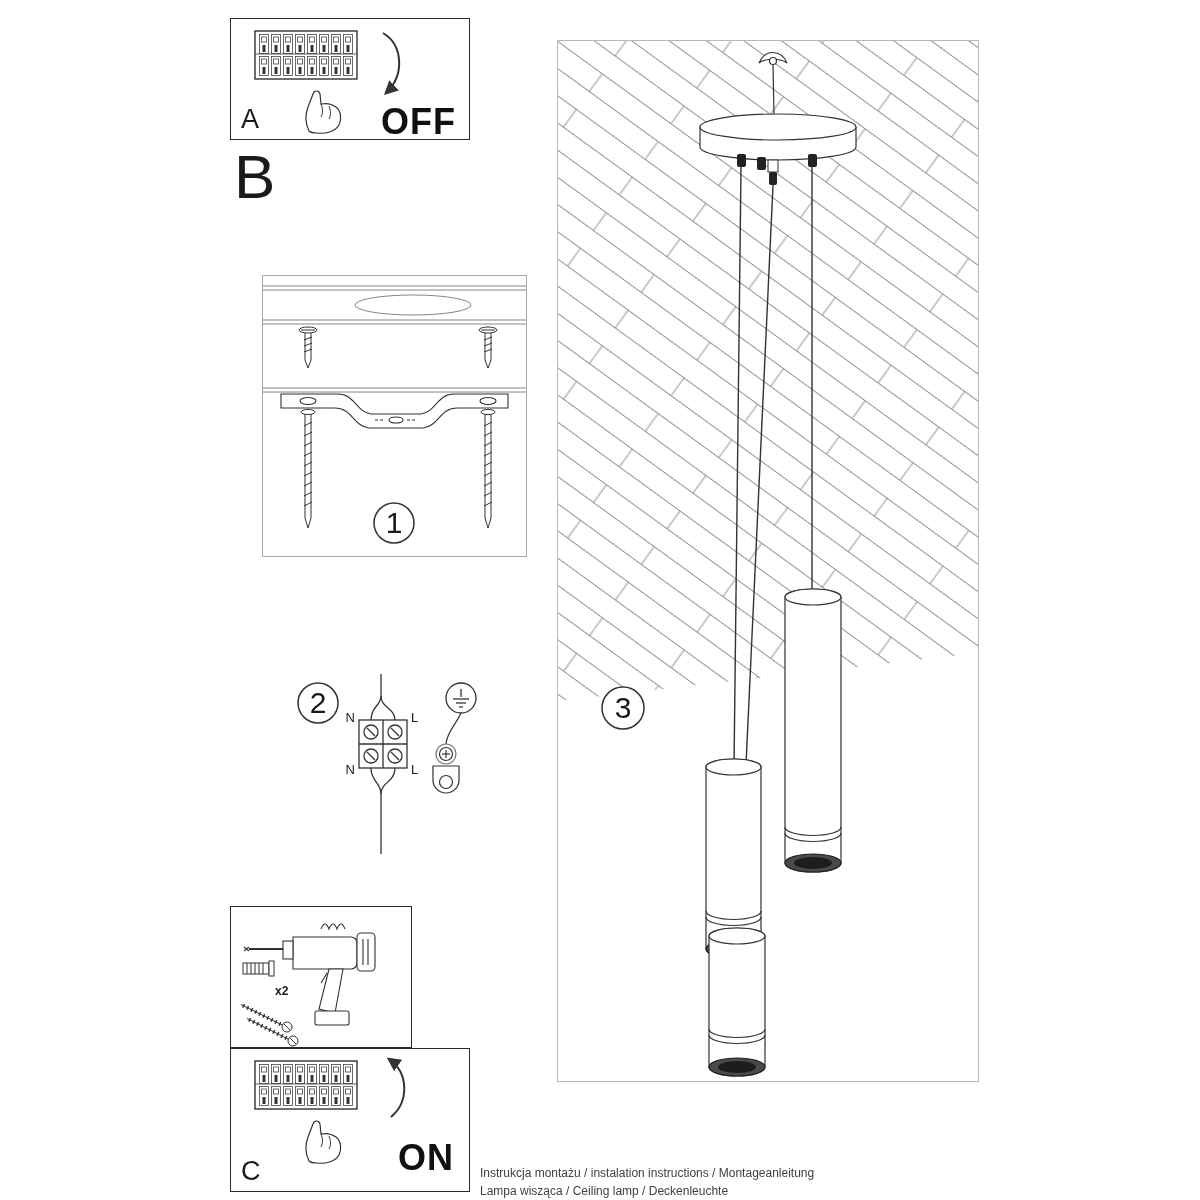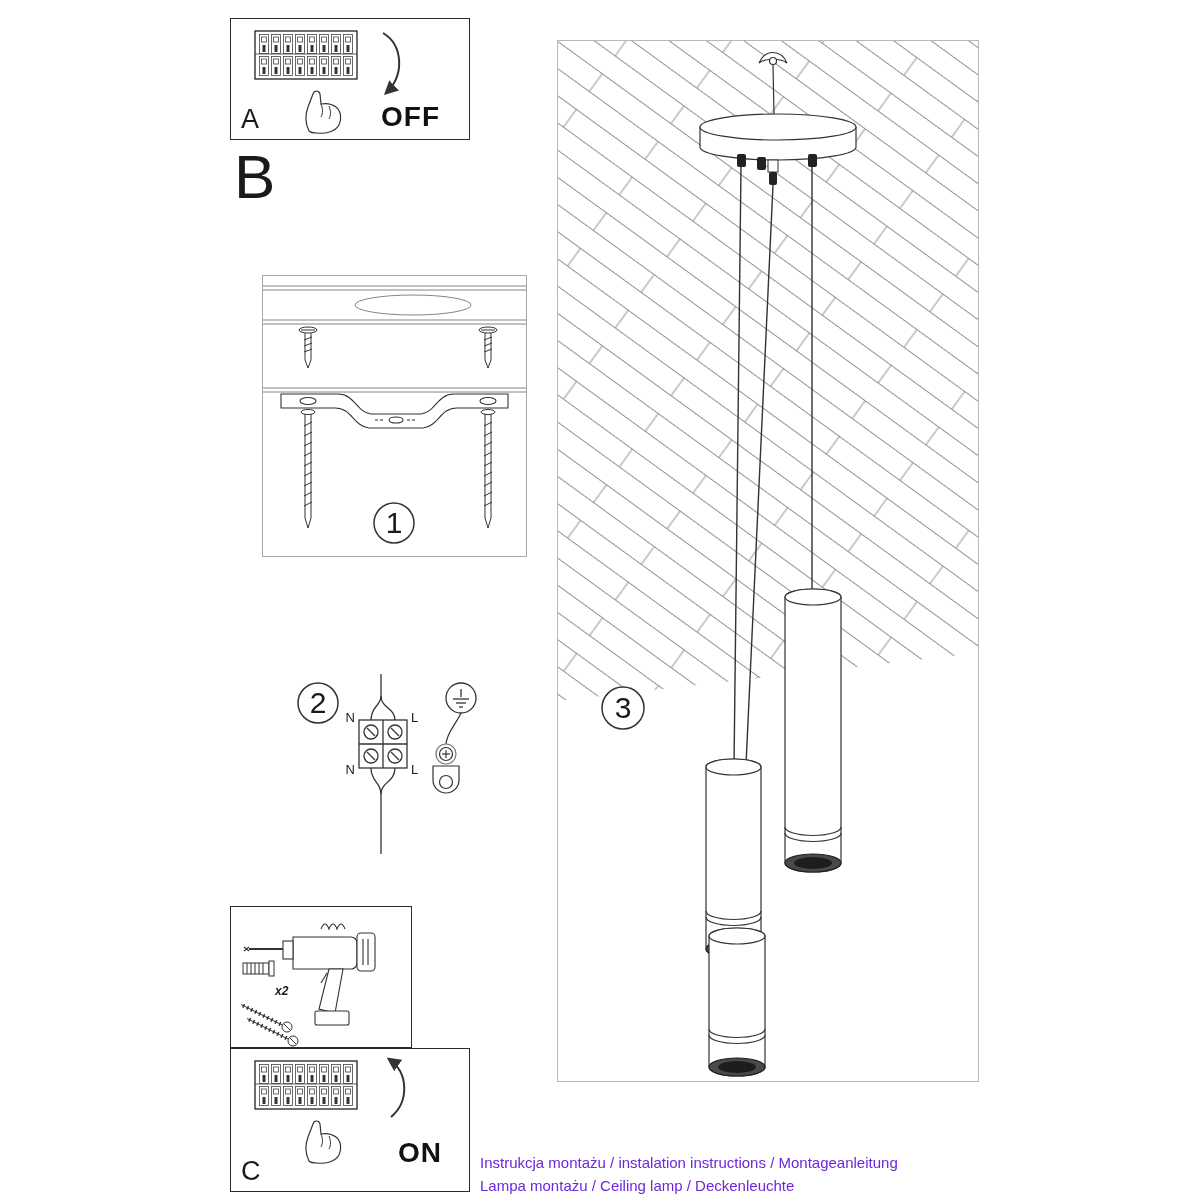--- a/index.html
+++ b/index.html
@@ -3,23 +3,23 @@
 <meta charset="utf-8">
 <style>
   html,body{margin:0;padding:0;background:#fff;}
   #sheet{position:relative;width:1200px;height:1200px;background:#fff;
          font-family:"Liberation Sans", sans-serif;color:#1a1a1a;overflow:hidden;}
   .abs{position:absolute;}
   .frame-dark{border:1.5px solid #2a2a2a;background:#fff;}
   .frame-light{border:1px solid #a8a8a8;background:#fff;}
   .frame-lighter{border:1px solid #b8b8b8;background:#fff;}
   .corner-label{position:absolute;left:10px;bottom:4px;font-size:27px;color:#1a1a1a;}
-  .state-label{position:absolute;font-size:28px;font-weight:600;letter-spacing:1px;color:#111;}
+  .state-label{position:absolute;font-size:36px;font-weight:600;letter-spacing:1px;color:#111;}
   .big-letter{font-size:62px;color:#1a1a1a;line-height:1;}
-  .footer{font-size:15px;line-height:1.5;color:#6d28d9;}
+  .footer{font-size:12px;line-height:1.5;color:#404040;margin-top:12px;}
   svg{display:block;}
   svg text{font-family:"Liberation Sans", sans-serif;fill:#1a1a1a;}
   .stepnum{font-size:30px;}
 </style>
 </head>
 <body>
 
 <div id="sheet">
 
   <div class="abs frame-dark" style="left:230px;top:18px;width:238px;height:120px;">
@@ -250,21 +250,21 @@
         <path d="M151,895 A28,8 0 0 1 207,895 L207,1026 A28,9 0 0 1 151,1026 Z" fill="#fff"></path>
         <ellipse cx="179" cy="895" rx="28" ry="8" fill="#fff"></ellipse>
         <path d="M151,988 A28,8.5 0 0 0 207,988" fill="none"></path>
         <path d="M151,994 A28,8.5 0 0 0 207,994" fill="none"></path>
         <ellipse cx="179" cy="1026" rx="28" ry="9" fill="#4a4a4a" stroke="#222"></ellipse>
         <ellipse cx="179" cy="1026" rx="19" ry="6" fill="#1d1d1d" stroke="none"></ellipse>
       </g>
     </svg>
   </div>
 
-  <div class="abs frame-dark" style="left:230px;top:906px;width:180px;height:140px;font-style:italic;">
+  <div class="abs frame-dark" style="left:230px;top:906px;width:180px;height:140px;">
     <svg width="180" height="140" viewBox="0 0 180 140">
       <g fill="#fff" stroke="#333" stroke-width="1.1">
         <path d="M90,22 q4,-10 8,0 q4,-10 8,0 q4,-10 8,0" fill="none"></path>
         <path d="M62,30 h58 a6,6 0 0 1 6,6 v20 a6,6 0 0 1 -6,6 h-58 z"></path>
         <rect x="126" y="26" width="18" height="38" rx="4"></rect>
         <line x1="132" y1="32" x2="132" y2="58"></line>
           <line x1="137" y1="32" x2="137" y2="58"></line>
         <rect x="52" y="34" width="10" height="18"></rect>
         <line x1="52" y1="42" x2="18" y2="42" stroke-width="2"></line>
         <path d="M18,40 l-5,4 M18,44 l-5,-4" fill="none"></path>
@@ -323,16 +323,16 @@
         <path d="M98,87 C100,92 100,96 98,100" fill="none" stroke="#333" stroke-width="1"></path>
       </g>
       <path d="M160,68 C178,53 178,24 158,10" fill="none" stroke="#333" stroke-width="2" marker-end="url(#arrowC)"></path>
     </svg>
     <div class="state-label" style="left:167px;top:88px;">ON</div>
     <div class="corner-label">C</div>
   </div>
 
   <div class="abs footer" style="left:480px;top:1152px;width:620px;">
     <div>Instrukcja montażu / instalation instructions / Montageanleitung</div>
-    <div>Lampa montażu / Ceiling lamp / Deckenleuchte</div>
+    <div>Lampa wisząca / Ceiling lamp / Deckenleuchte</div>
   </div>
 
 </div>
 
 </body></html>

